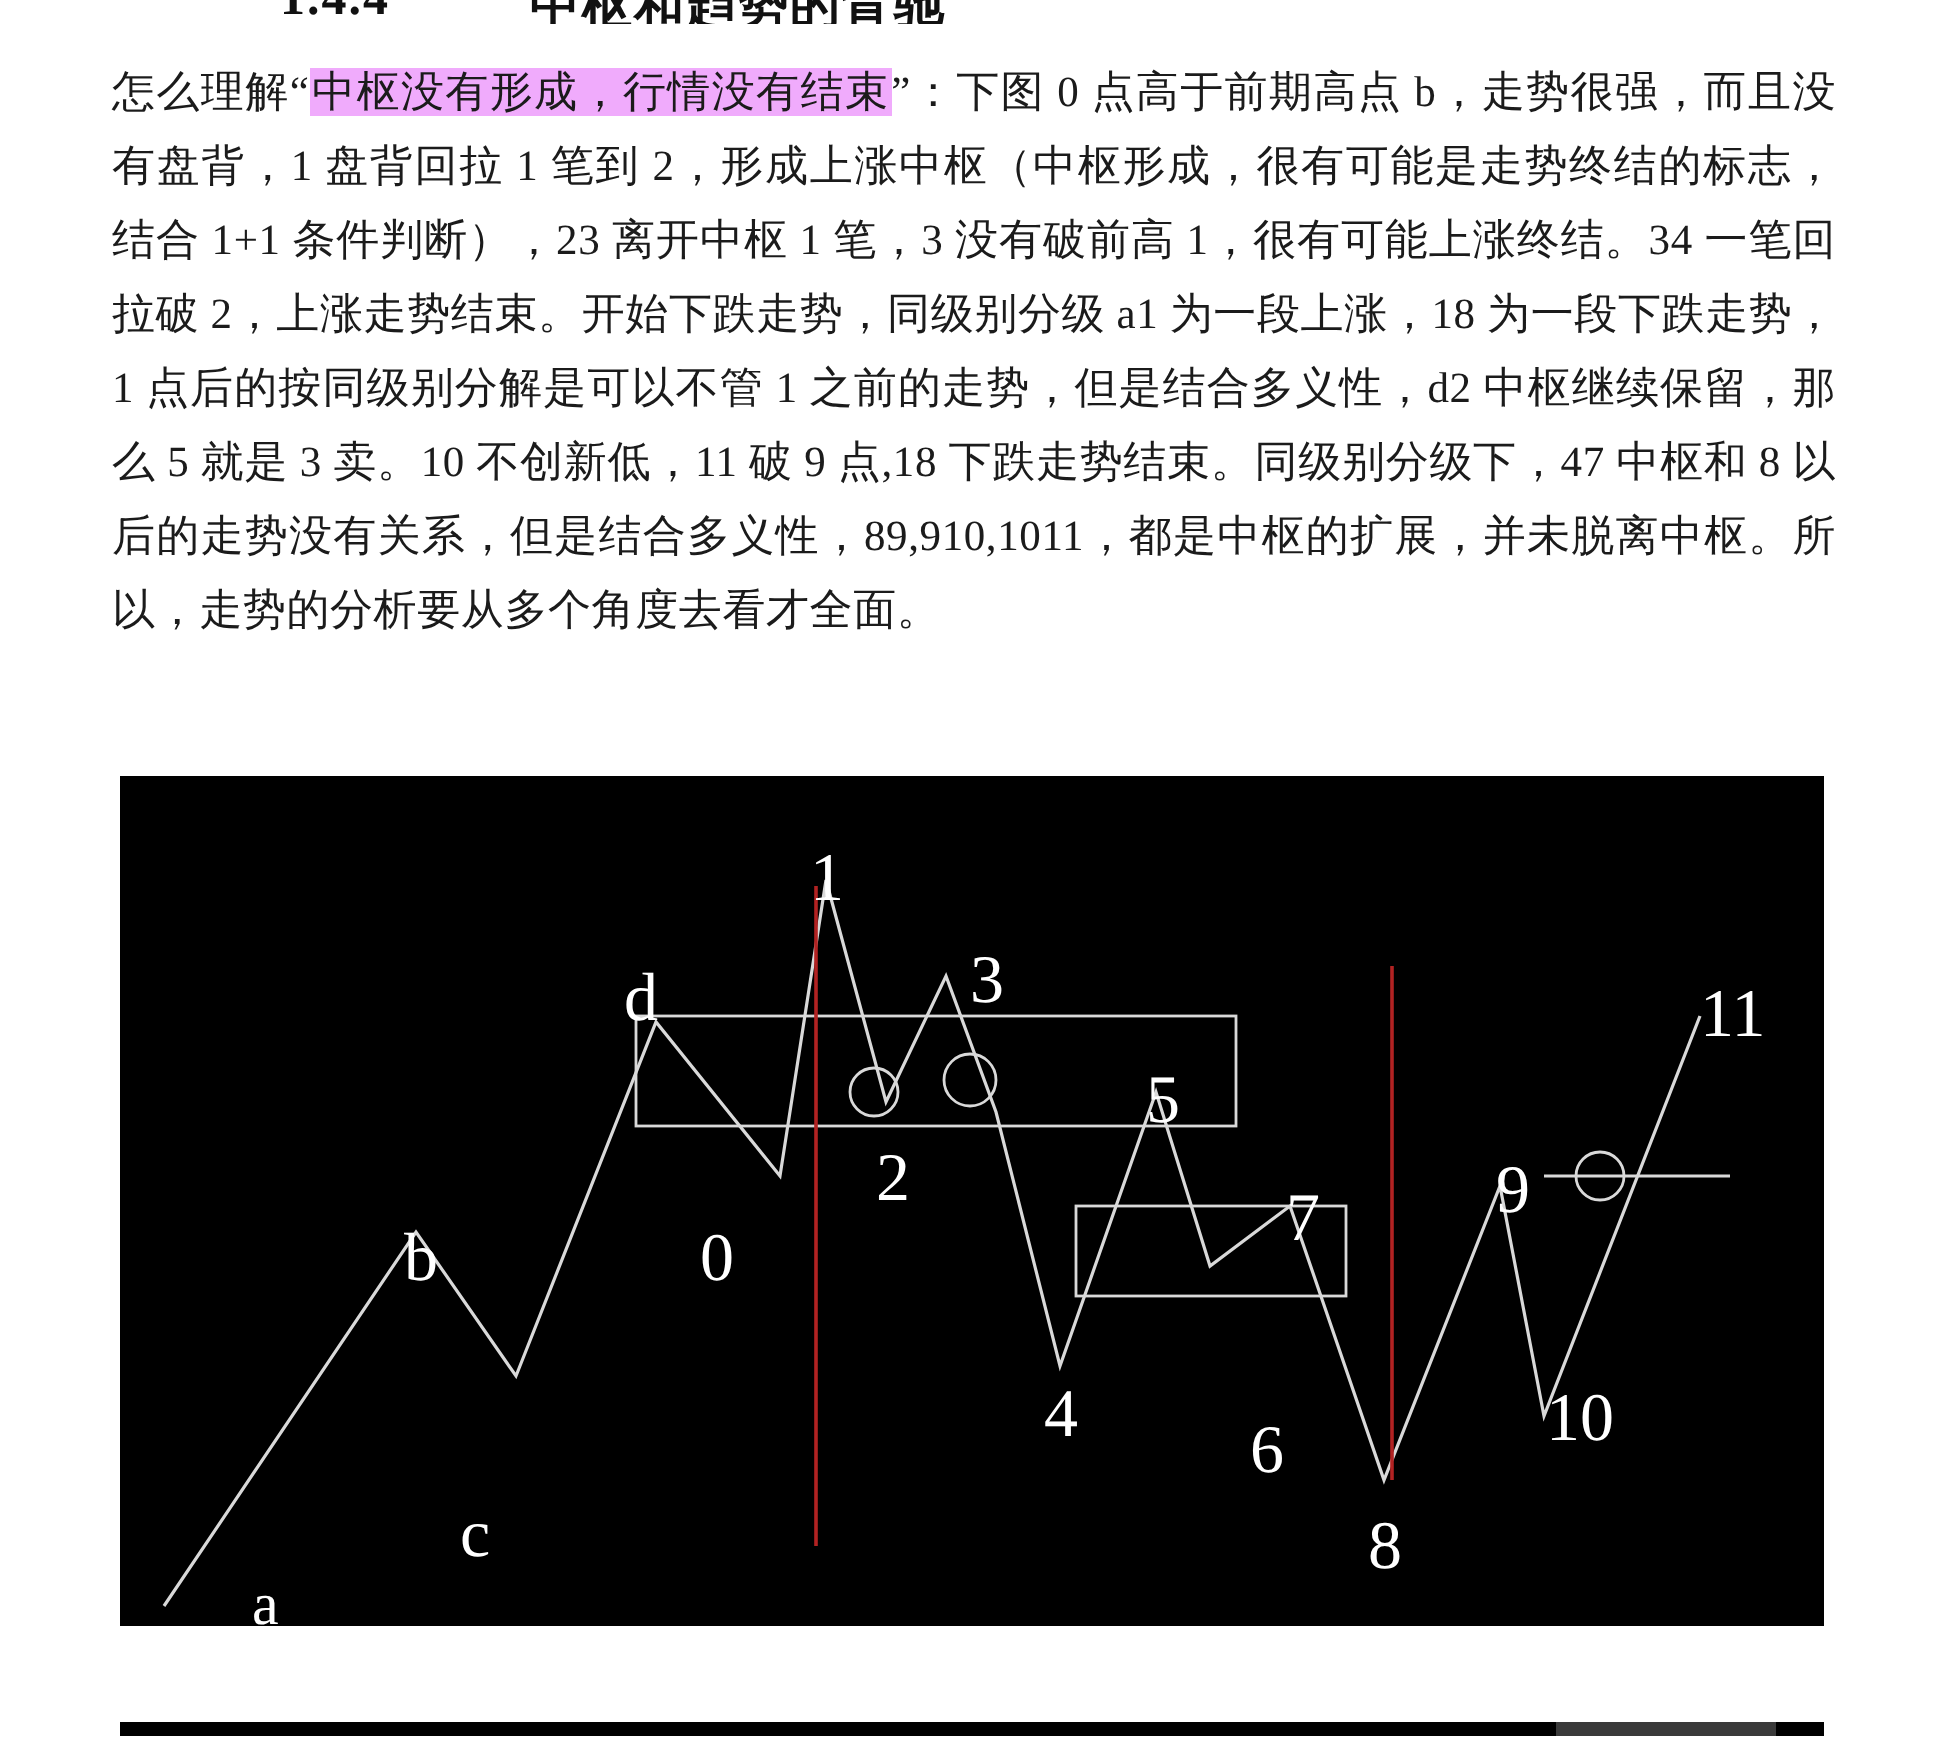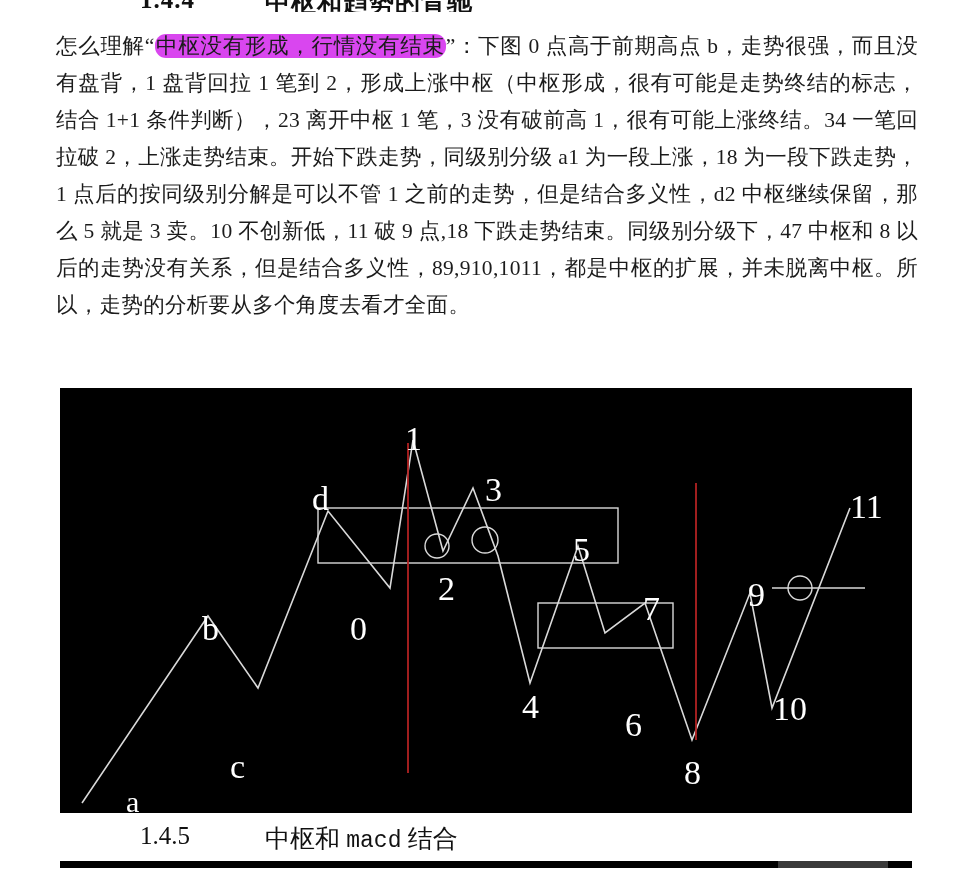--- a/index.html
+++ b/index.html
@@ -49,23 +49,22 @@
     left: 56px;
     top: 28px;
     width: 862px;
     color: #1b1b1b;
     font-size: 21.5px;
     line-height: 37px;
     text-align: justify;
     letter-spacing: 0.3px;
   }
   .para .hl {
-    background: #d946ef;
+    background: #f0abfc;
     padding: 0 1px;
-    border-radius: 11px;
   }
   
   .figure {
     position: absolute;
     left: 60px;
     top: 388px;
     width: 852px;
     height: 425px;
     background: #000000;
   }
@@ -170,18 +169,14 @@
       <text class="fig-label" x="624" y="396">8</text>
       <text class="fig-label" x="170" y="390">c</text>
       <text class="fig-label small" x="66" y="424">a</text>
     </svg>
   </div>
 
   <div class="scrollbar">
     <div class="thumb"></div>
   </div>
 
-  <div class="heading-bottom">
-    <span class="num">1.4.5</span>
-    <span class="txt"><span>中枢和</span> <span class="mono">macd</span> <span>结合</span></span>
-  </div>
 
 </div>
 
 </body></html>

